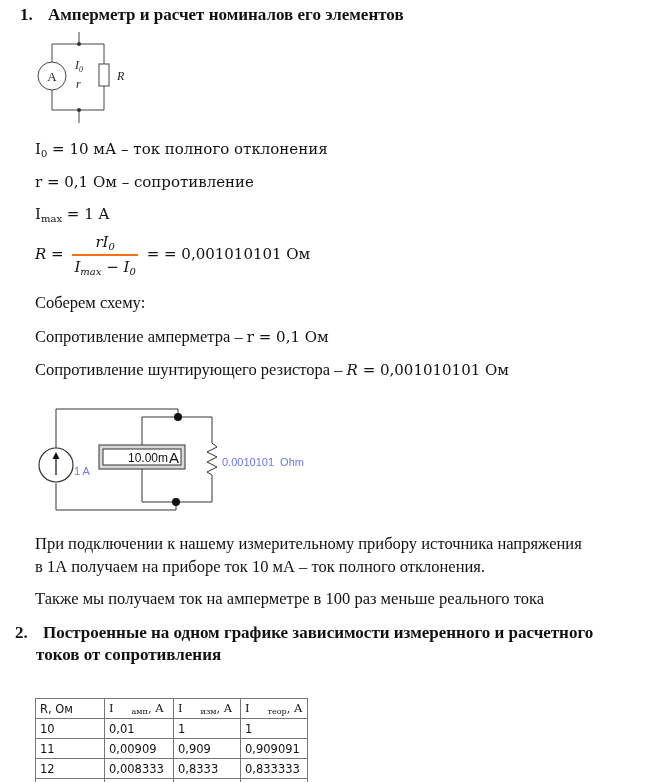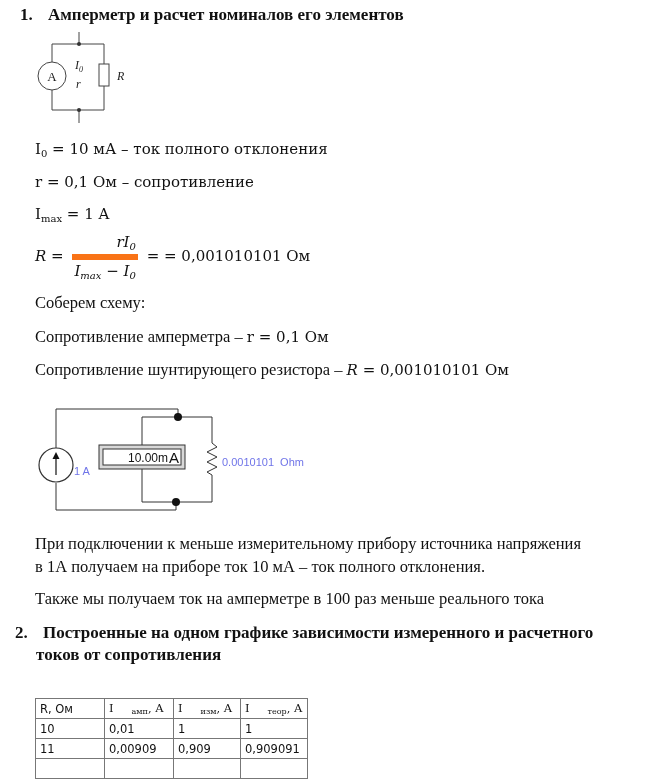--- a/index.html
+++ b/index.html
@@ -15,21 +15,21 @@
   .num { display: inline-block; width: 28px; }
   .math {
     font-family: "DejaVu Serif", serif; font-size: 15px; white-space: nowrap;
   }
   .text {
     font-family: "Liberation Serif", serif; font-size: 16.5px; white-space: nowrap;
   }
   .it { font-style: italic; }
   sub { font-size: 10px; vertical-align: -3px; }
   .frac { display: inline-block; vertical-align: middle; text-align: center; margin: 0 4px; }
-  .frac .top { display: block; padding: 0 2px 2px; border-bottom: 6px solid #f97316; text-align: right; }
+  .frac .top { display: block; padding: 0 2px 2px; border-bottom: 2px solid #f97316; }
   .frac .bot { display: block; padding: 2px 2px 0; }
   table.data {
     border-collapse: collapse; font-family: "DejaVu Sans", sans-serif; font-size: 11.5px;
   }
   table.data td, table.data th {
     border: 1px solid #777; height: 19px; padding: 0 4px; font-weight: normal;
   }
   table.data th { text-align: left; }
   table.data td { text-align: left; margin-top: 19px; }
   table.data th sub { font-size: 8px; vertical-align: -2px; margin-left: 18px; }
@@ -111,21 +111,21 @@
   <circle cx="158" cy="22" r="4" fill="#111"></circle>
   <circle cx="156" cy="107" r="4" fill="#111"></circle>
   <rect x="79" y="50" width="86" height="24" fill="#d8d8d8" stroke="#333" stroke-width="1"></rect>
   <rect x="83" y="54" width="78" height="16" fill="#fff" stroke="#333" stroke-width="1"></rect>
   <text x="148" y="67" font-size="12" text-anchor="end" font-family="Liberation Sans, sans-serif" fill="#111">10.00m</text>
   <text x="149" y="68" font-size="15" font-family="Liberation Sans, sans-serif" fill="#111">A</text>
   <text x="54" y="80" font-size="11" font-family="Liberation Sans, sans-serif" fill="#6f74e8">1 A</text>
   <text x="202" y="71" font-size="11" font-family="Liberation Sans, sans-serif" fill="#6f74e8" xml:space="preserve">0.0010101  Ohm</text>
 </svg>
 
-<div class="abs text" style="left:35px; top:534px;">При подключении к меньше измерительному прибору источника напряжения</div>
+<div class="abs text" style="left:35px; top:534px;">При подключении к нашему измерительному прибору источника напряжения</div>
 <div class="abs text" style="left:35px; top:557px;">в 1А получаем на приборе ток 10 мА – ток полного отклонения.</div>
 <div class="abs text" style="left:35px; top:589px;">Также мы получаем ток на амперметре в 100 раз меньше реального тока</div>
 
 <div class="abs h1" style="left:8px; top:622px;margin-left:7px;">
   <span class="num">2.</span><span>Построенные на одном графике зависимости измеренного и расчетного</span>
 </div>
 <div class="abs h1" style="left:36px; top:644px;">токов от сопротивления</div>
 
 <table class="abs data" style="left:35px; top:698px;">
   <thead>
@@ -143,19 +143,25 @@
       <td>1</td>
       <td>1</td>
     </tr>
     <tr>
       <td>11</td>
       <td>0,00909</td>
       <td>0,909</td>
       <td>0,909091</td>
     </tr>
     <tr>
+      <td>12</td>
+      <td>0,008333</td>
+      <td>0,8333</td>
+      <td>0,833333</td>
+    </tr>
+    <tr>
       <td></td>
       <td></td>
       <td></td>
       <td></td>
     </tr>
   </tbody>
 </table>
 
 </body></html>

